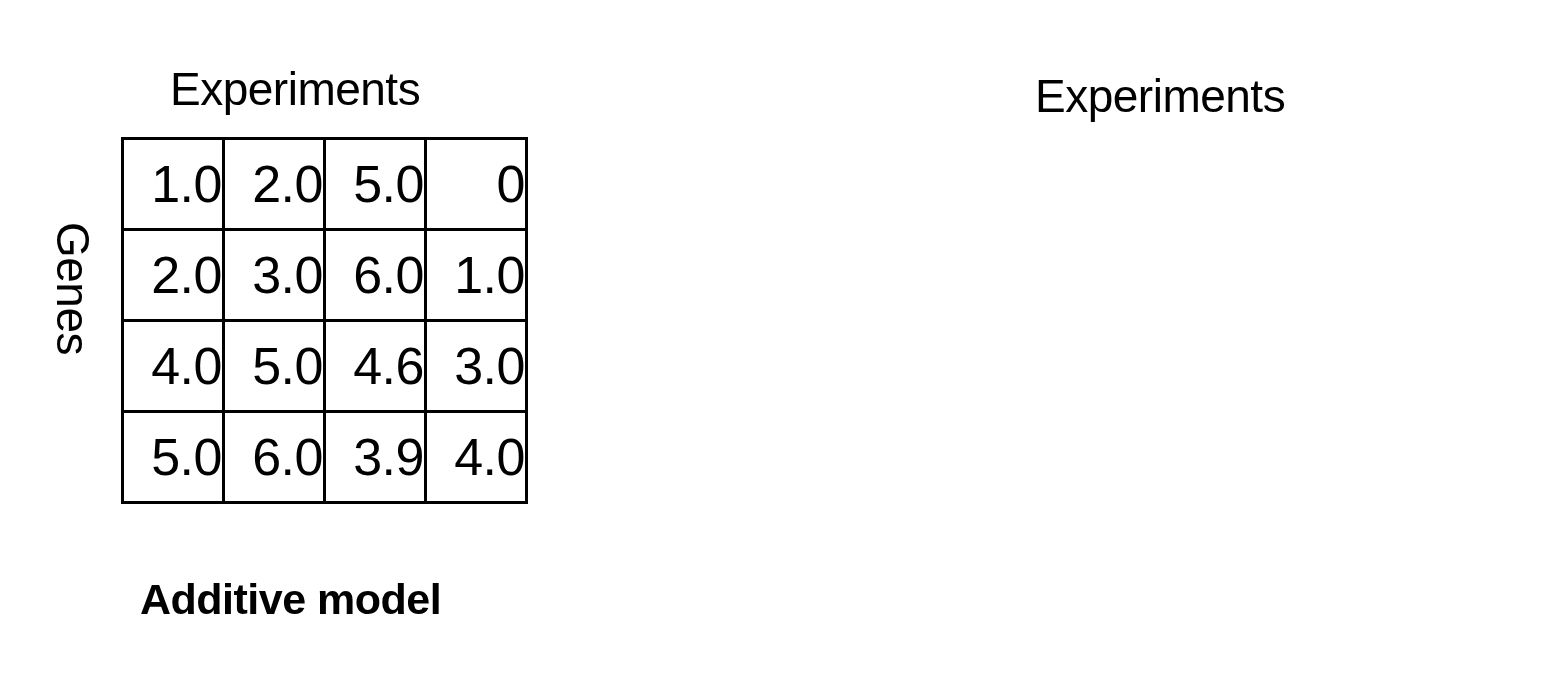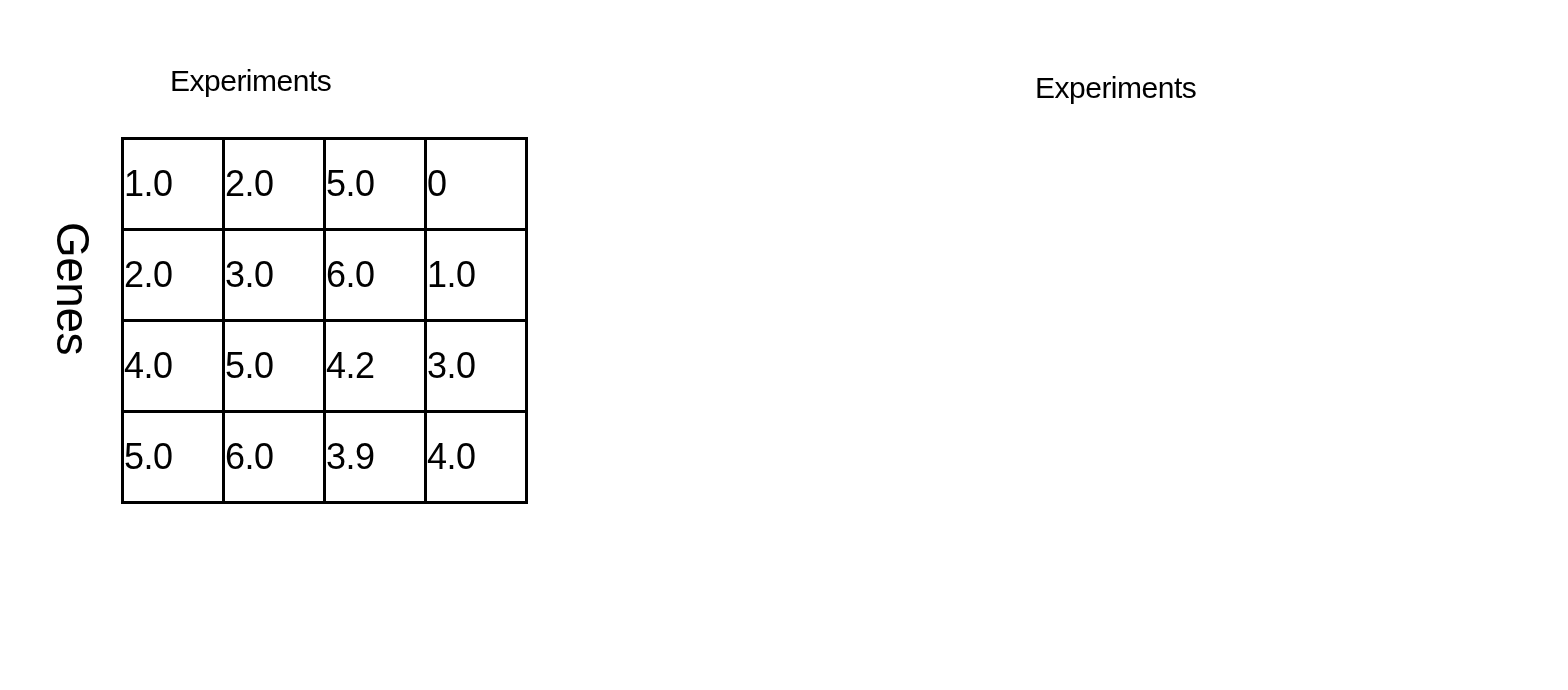--- a/index.html
+++ b/index.html
@@ -21,21 +21,21 @@
     position: absolute;
     top: 0;
     height: 690px;
   }
   .panel-left  { left: 0px;   width: 700px; }
   .panel-right { left: 868px; width: 700px; }
 
   
   .col-caption {
     position: absolute;
-    font-size: 30px;
+    font-size: 46px;
     font-weight: 400;
     line-height: 1;
     white-space: nowrap;
     letter-spacing: -0.5px;
   }
   .panel-left  .col-caption { left: 170px; top: 66px; }
   .panel-right .col-caption { left: 167px; top: 73px; }
 
   
   .row-caption {
@@ -54,23 +54,23 @@
   .matrix {
     position: absolute;
     border-collapse: collapse;
     table-layout: fixed;
     background: #ffffff;
   }
   .panel-left  .matrix { left: 121px; top: 137px; width: 393px; height: 354px; }
 
   .matrix td {
     border: 3px solid #000000;
-    text-align: left;
+    text-align: right;
     vertical-align: middle;
-    font-size: 36px;
+    font-size: 52px;
     font-weight: 400;
     line-height: 1;
     padding: 0;
     letter-spacing: -0.5px;
   }
   .panel-left  .matrix td { width: 98px; height: 88px; }
 
   
   .model-label {
     position: absolute;
@@ -101,31 +101,32 @@
       </tr>
       <tr>
         <td>2.0</td>
         <td>3.0</td>
         <td>6.0</td>
         <td>1.0</td>
       </tr>
       <tr>
         <td>4.0</td>
         <td>5.0</td>
-        <td>4.2</td>
+        <td>4.6</td>
         <td>3.0</td>
       </tr>
       <tr>
         <td>5.0</td>
         <td>6.0</td>
         <td>3.9</td>
         <td>4.0</td>
       </tr>
     </tbody>
   </table>
 
+  <div class="model-label">Additive model</div>
 </div>
 
 <div class="panel panel-right">
 
   <div class="col-caption">Experiments</div>
 
 </div>
 
 </body></html>

